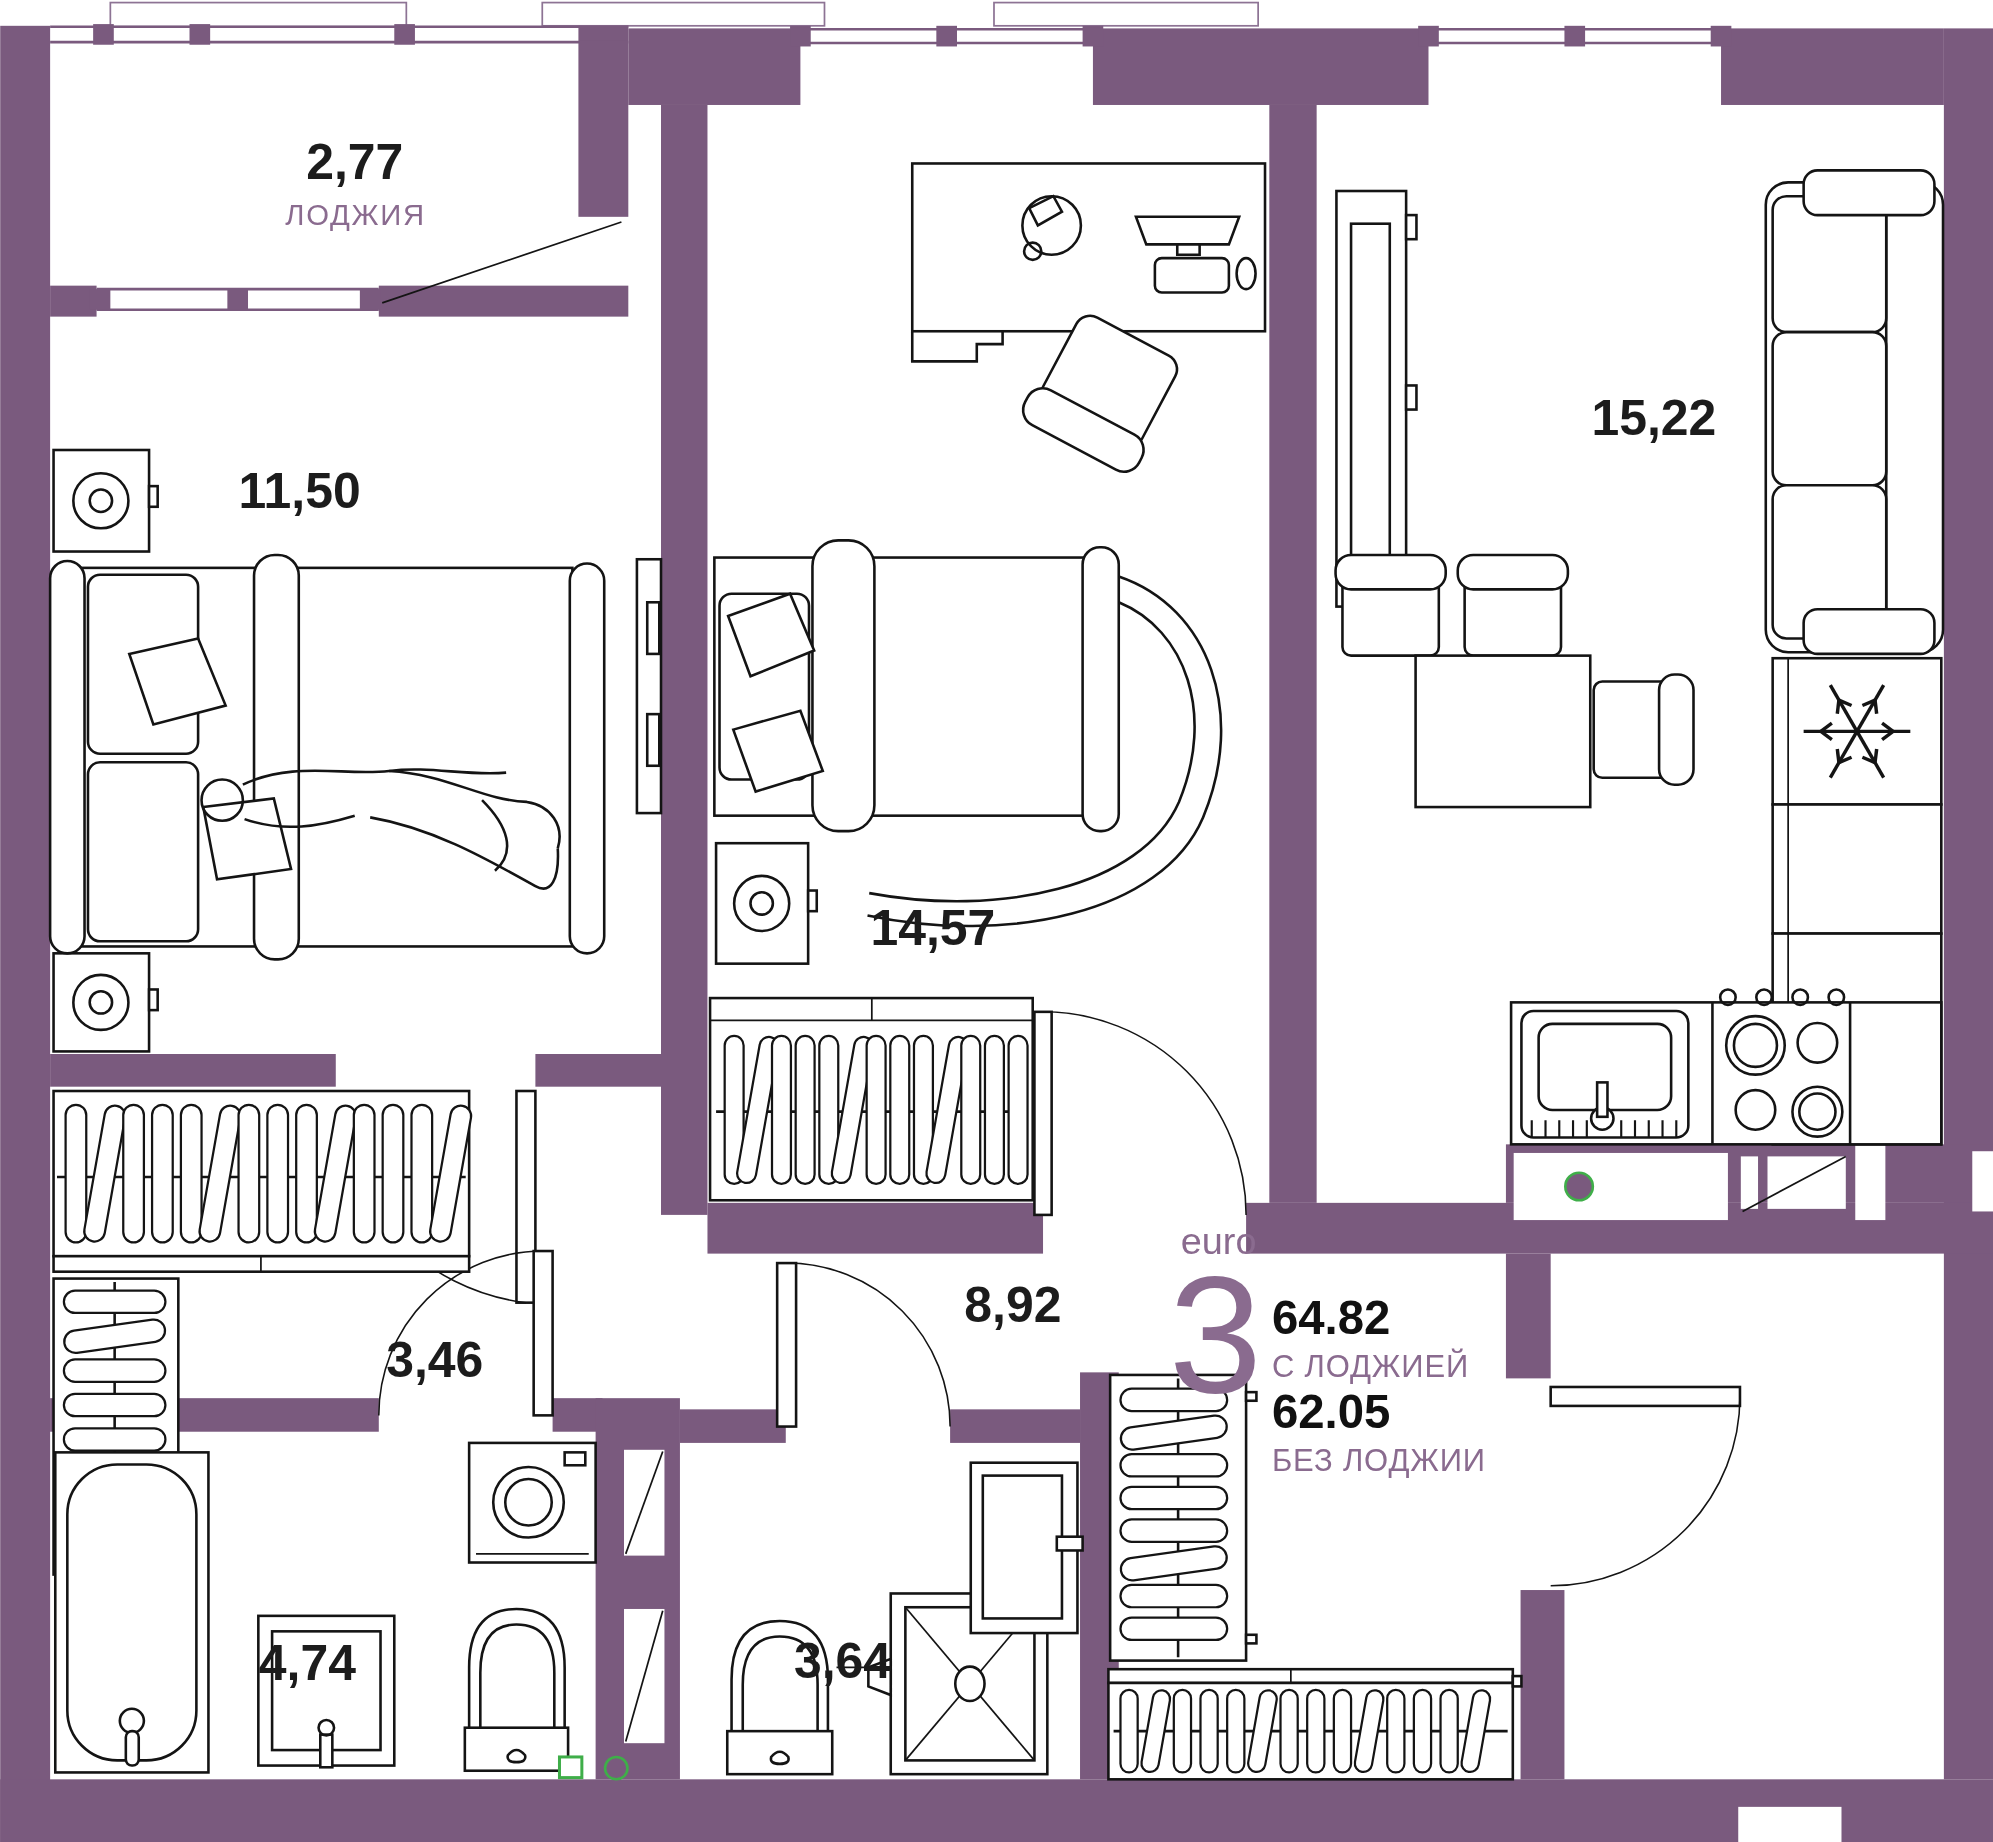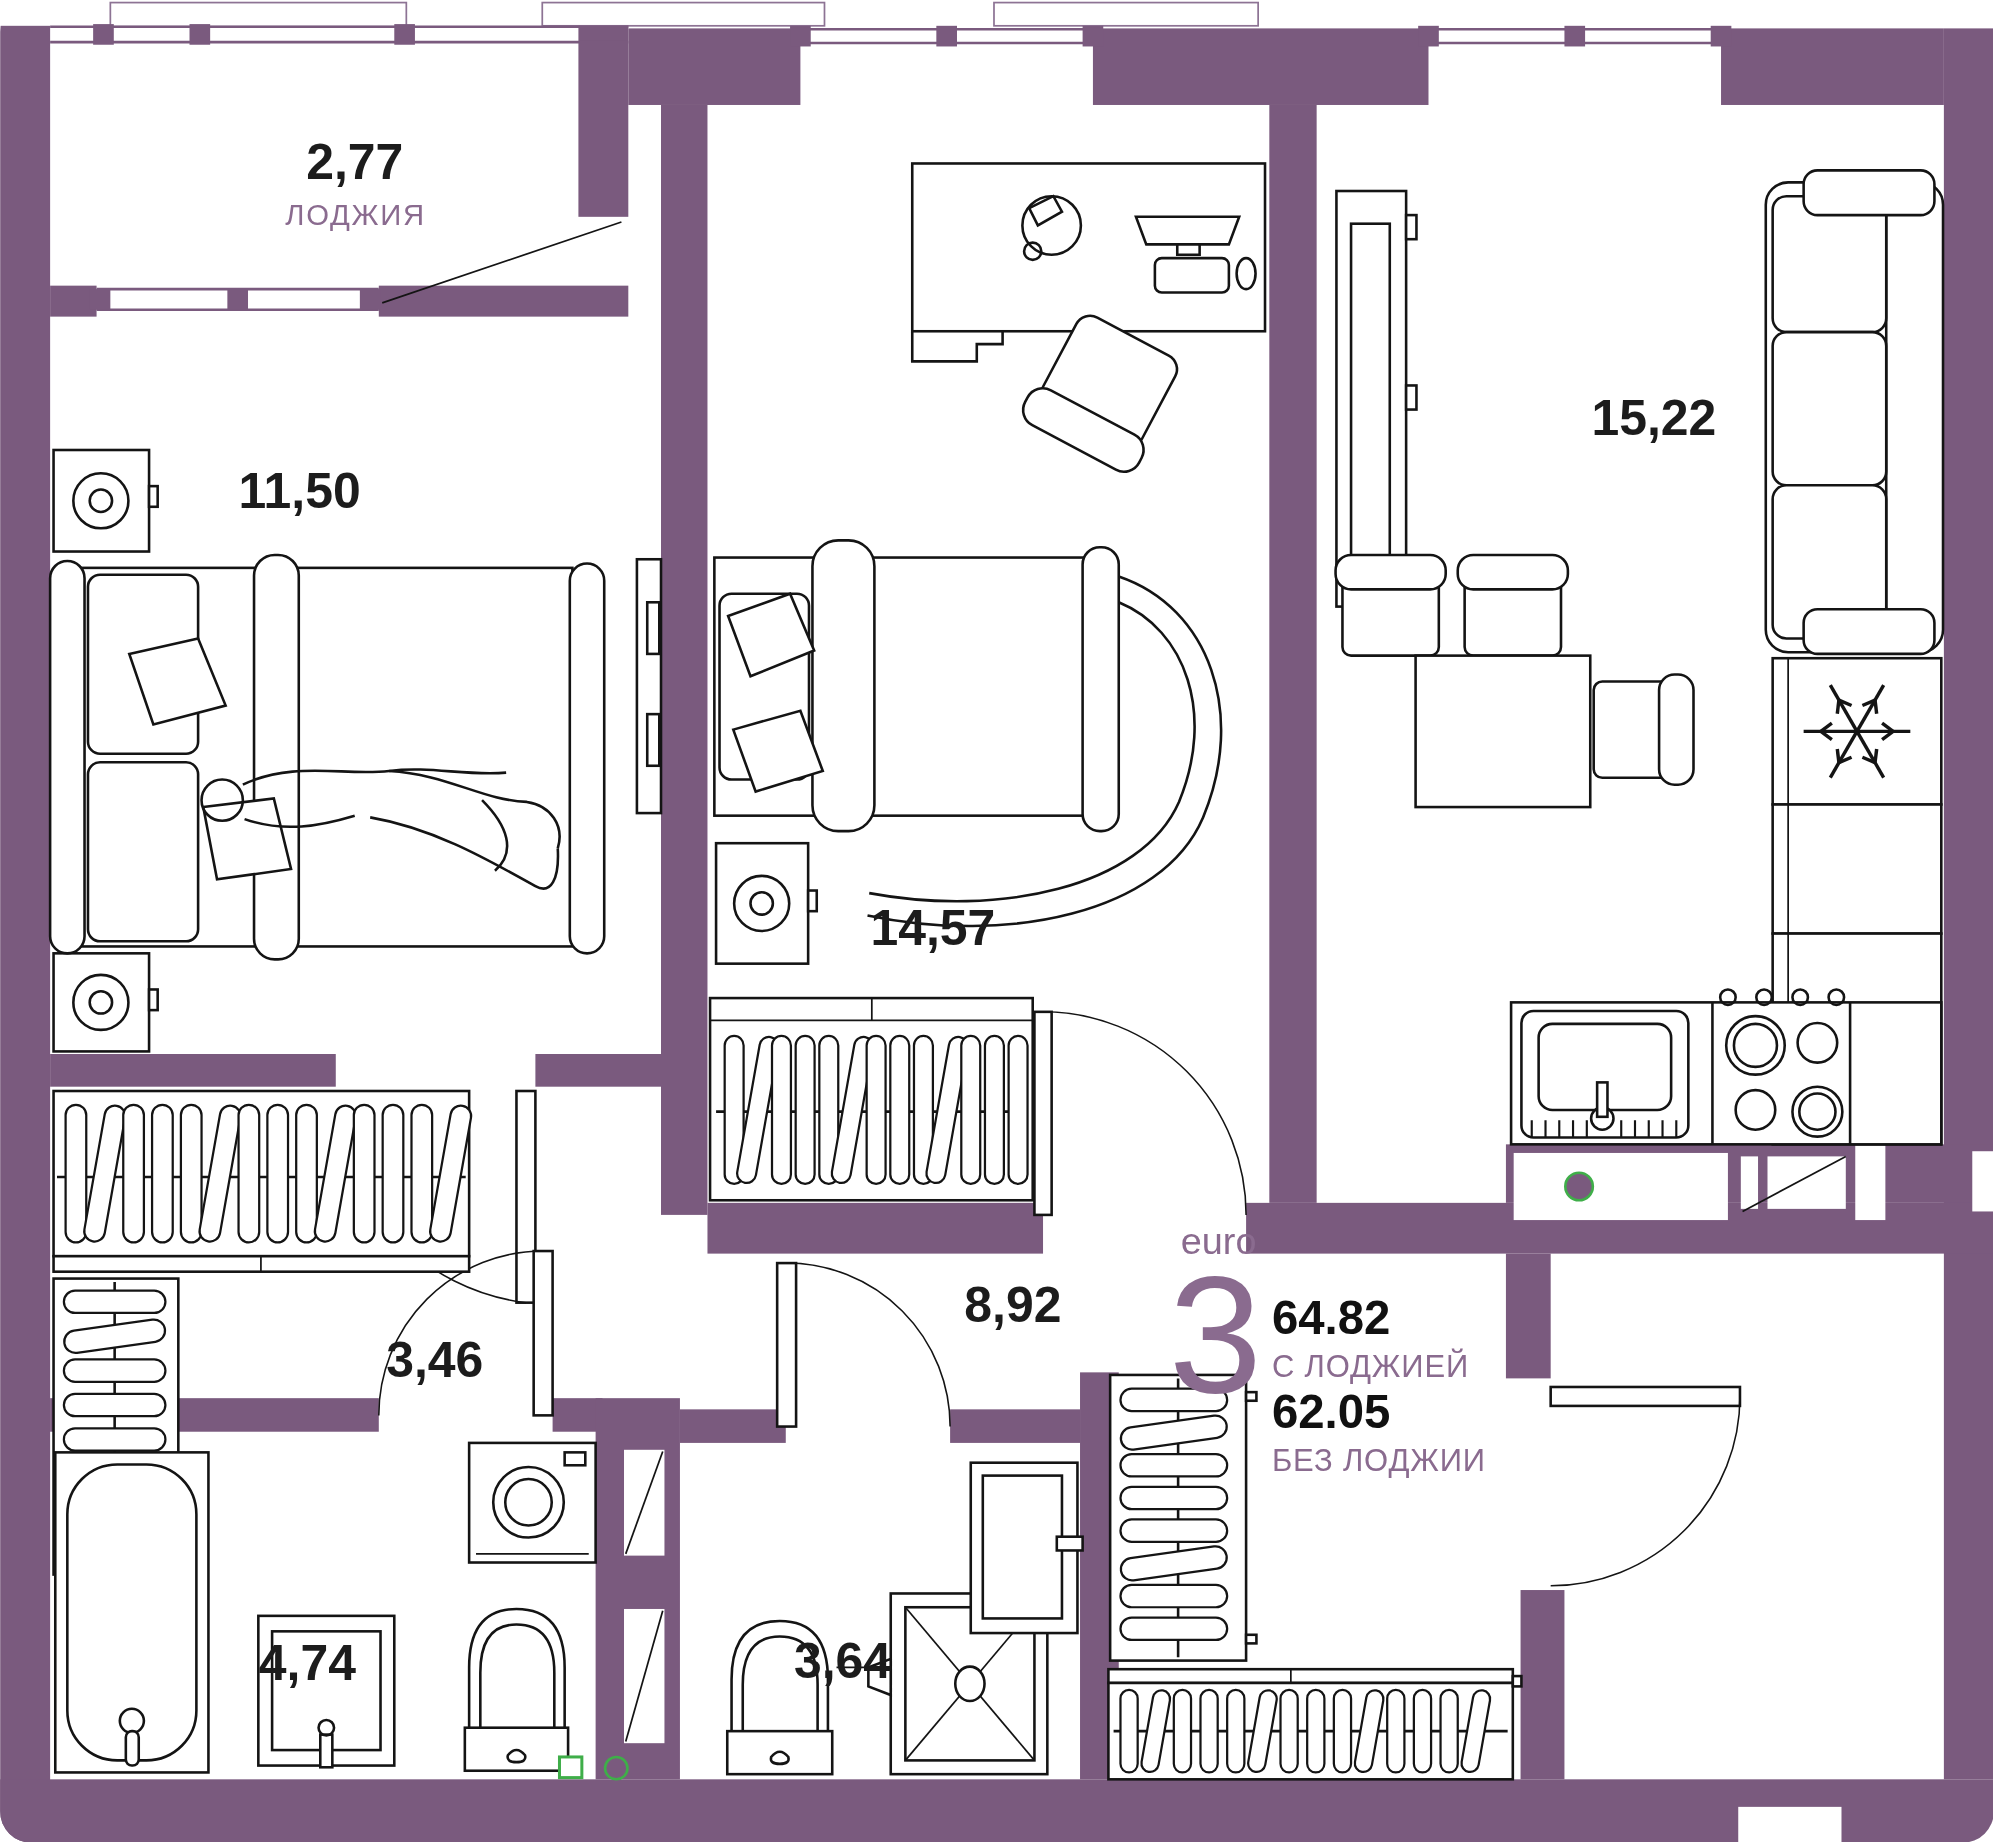--- a/index.html
+++ b/index.html
@@ -1,16 +1,16 @@
 <!DOCTYPE html>
 <html style="font-size:13.8px"><head>
 <meta charset="utf-8">
 <style>
   html,body{margin:0;padding:0;background:#ffffff;}
-  .canvas{position:relative;width:1994px;height:1843px;background:#ffffff;overflow:hidden;border-radius:32px;}
+  .canvas{position:relative;width:1994px;height:1843px;background:#ffffff;overflow:hidden;}
   svg{position:absolute;left:0;top:0;display:block;}
   .room-num{font-family:"Liberation Sans",sans-serif;font-weight:700;font-size:58px;fill:#1c1c1c;}
   .room-name{font-family:"Liberation Sans",sans-serif;font-weight:400;font-size:34px;fill:#8a6b8f;letter-spacing:2px;}
   .euro-word{font-family:"Liberation Sans",sans-serif;font-weight:400;font-size:44px;fill:#8a6b8f;}
   .euro-big{font-family:"Liberation Sans",sans-serif;font-weight:400;font-size:195px;fill:#8a6b8f;}
   .area-num{font-family:"Liberation Sans",sans-serif;font-weight:700;font-size:55px;fill:#111111;}
   .area-cap{font-family:"Liberation Sans",sans-serif;font-weight:400;font-size:36px;fill:#8a6b8f;letter-spacing:1px;}
   .furn{fill:#ffffff;stroke:#141414;stroke-width:3;}
   .furnln{fill:none;stroke:#141414;stroke-width:3;}
   .thin{fill:none;stroke:#141414;stroke-width:2;}

